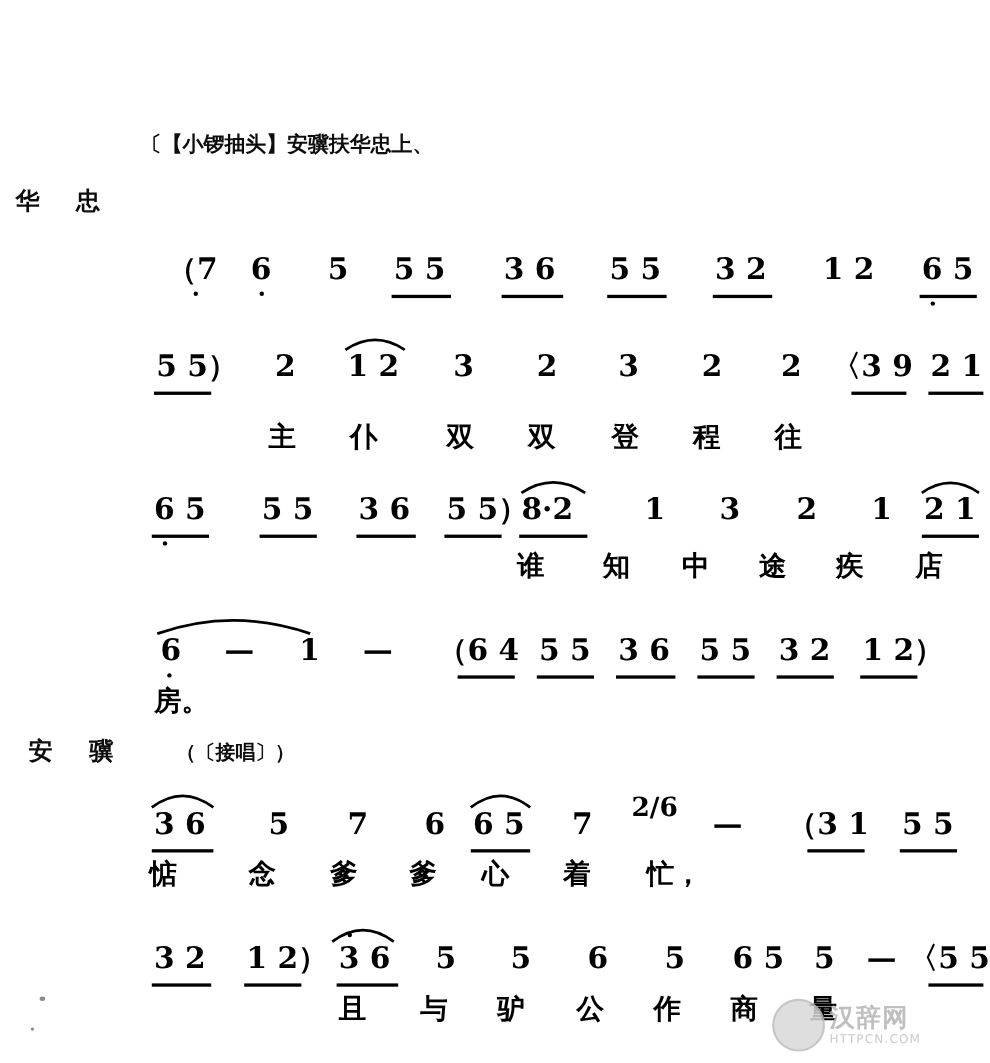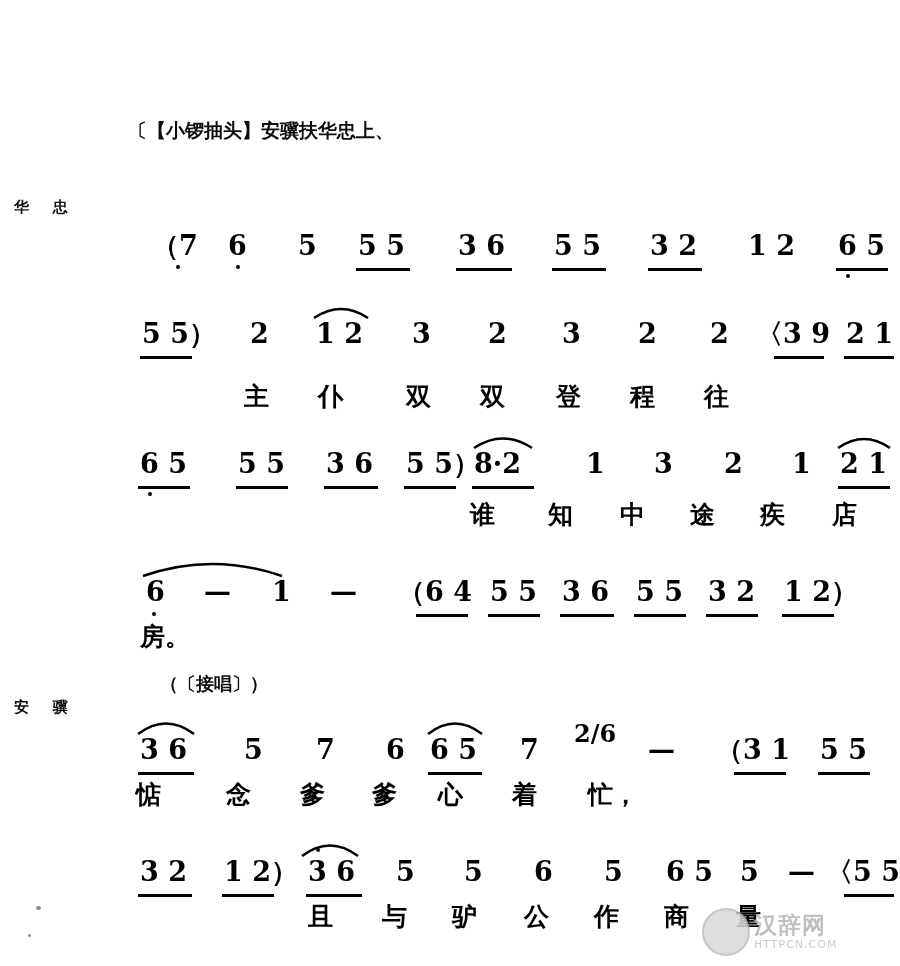--- a/index.html
+++ b/index.html
@@ -41,26 +41,25 @@
     left: 128px;
     font-family: "DejaVu Serif", serif;
     font-size: 19px;
     font-weight: bold;
     letter-spacing: 0px;
     white-space: nowrap;
   }
   
   .role {
     position: absolute;
-    font-family: Liberation Serif, serif;
-    font-size: 15px;
+    font-family: Liberation Mono, monospace;
+    font-size: 22px;
     font-weight: bold;
     letter-spacing: 10px;
     white-space: nowrap;
-    margin-top: 30px;
   }
   .role-note {
     position: absolute;
     font-family: "DejaVu Serif", serif;
     font-size: 18px;
     font-weight: bold;
     white-space: nowrap;
   }
   
   .notation-row {
@@ -307,21 +306,21 @@
     <div class="beam" style="left:706px; top:36px; width:52px;"></div>
 
     <div class="note" style="left:784px; top:0;">1 2）</div>
     <div class="beam" style="left:782px; top:36px; width:52px;"></div>
   </div>
 
   <div>
     <div class="lyric" style="left:140px; top:620px;">房。</div>
   </div>
 
-  <div class="role" style="top:668px; left:14px;">安 骥</div>
+  <div class="role" style="top:668px; left:26px;">安 骥</div>
   <div class="role-note" style="top:672px; left:160px;">（〔接唱〕）</div>
 
   <div class="notation-row" style="top:736px;">
     <div class="slur-box" style="left:136px; top:-20px;">
       <svg width="60" height="20">
           <path d="M2,18 Q30,-3 58,18" stroke="#000" stroke-width="2.5" fill="none"></path>
         </svg>
     </div>
     <div class="note" style="left:140px; top:0;">3 6</div>
     <div class="beam" style="left:138px; top:36px; width:56px;"></div>

